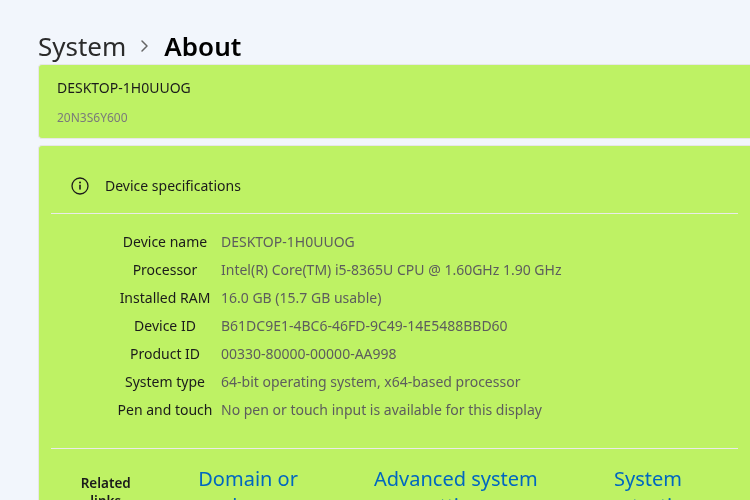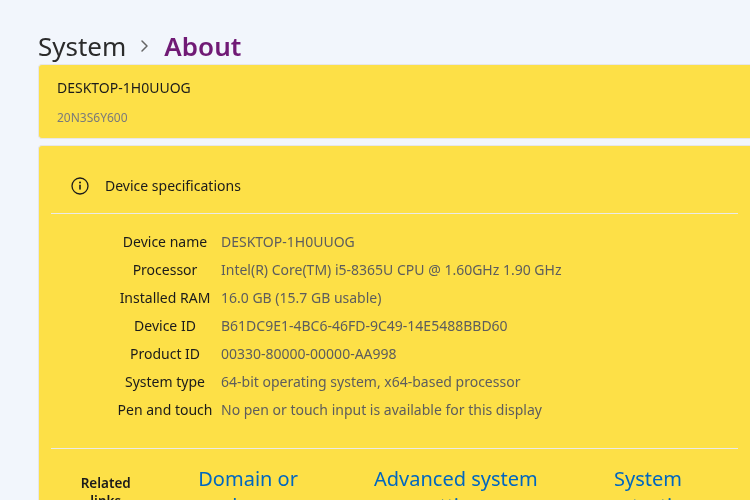--- a/index.html
+++ b/index.html
@@ -11,23 +11,23 @@
     font-family: "Segoe UI", -apple-system, system-ui, sans-serif;
     color: #1b1b1b;
     font-size: 14px;
   }
   .page { padding: 28px 0 0 38px; }
   .breadcrumb {
     display: flex; align-items: center; gap: 14px;
   }
   .bc-parent { font-size: 26px; font-weight: 400; color: #2b2b2b; }
   .bc-sep { font-size: 18px; color: #666; }
-  .bc-current { font-size: 26px; font-weight: 650; color: #701a75; }
+  .bc-current { font-size: 26px; font-weight: 650; color: #000000; }
   .card {
-    background: #fde047;
+    background: #bef264;
     border: 1px solid #e7e7e7;
     border-right: none;
     border-radius: 4px 0 0 4px;
     margin-bottom: 6px;
   }
   .card-device {
     padding: 14px 18px 12px 18px;
   }
   .device-name { font-size: 14px; color: #1b1b1b; line-height: 1.3; }
   .device-sub { font-size: 12px; color: #7a7a7a; margin-top: 12px; }

